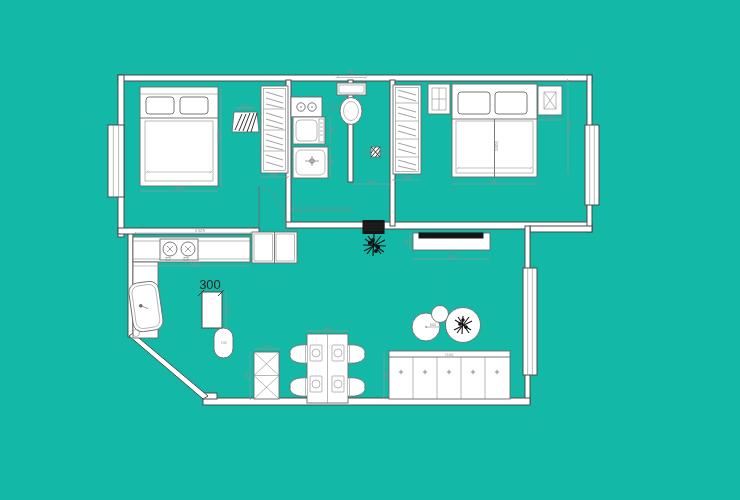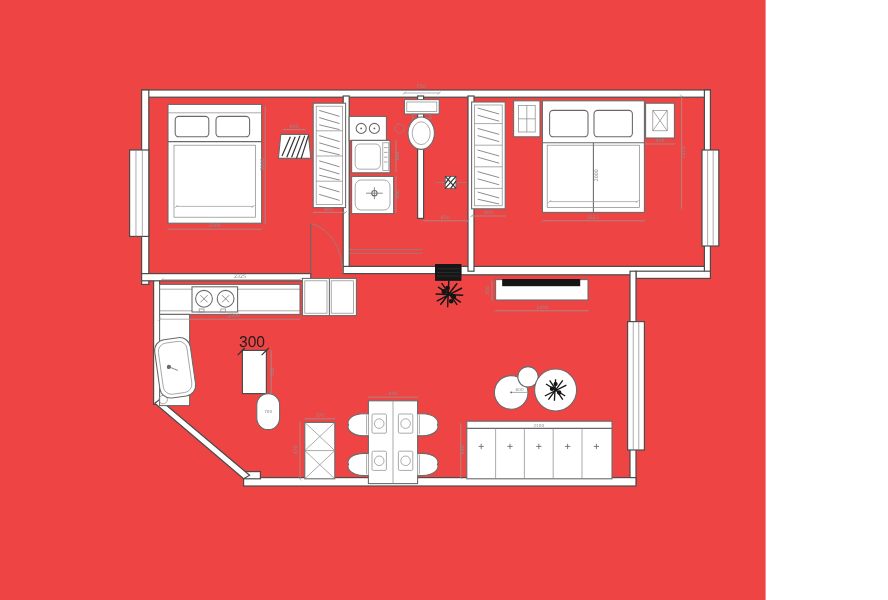--- a/index.html
+++ b/index.html
@@ -1,16 +1,16 @@
 <!DOCTYPE html>
 <html><head>
 <meta charset="utf-8">
 <style>
   html,body{margin:0;padding:0;background:#ffffff;}
-  .canvas{position:relative;width:638px;height:500px;background:#ef4444;overflow:hidden;
+  .canvas{position:relative;width:740px;height:500px;background:#14b8a6;overflow:hidden;
           font-family:"DejaVu Sans",sans-serif;}
   svg{display:block}
   .wl{fill:#ffffff;stroke:#4b4b4b;stroke-width:1;}
   .solid{fill:#161616;stroke:#161616;}
   .fur{fill:#ffffff;stroke:#6a6a6a;stroke-width:0.9;}
   .fin{fill:none;stroke:#8a8a8a;stroke-width:0.6;}
   .hatch{stroke:#777777;stroke-width:0.7;fill:none;}
   .dark{stroke:#333333;stroke-width:1;fill:none;}
   .dim{stroke:#9a9a9a;stroke-width:0.6;fill:none;}
   .dt{font-size:4px;fill:#8f8f8f;text-anchor:middle;font-family:"DejaVu Sans",sans-serif;}

